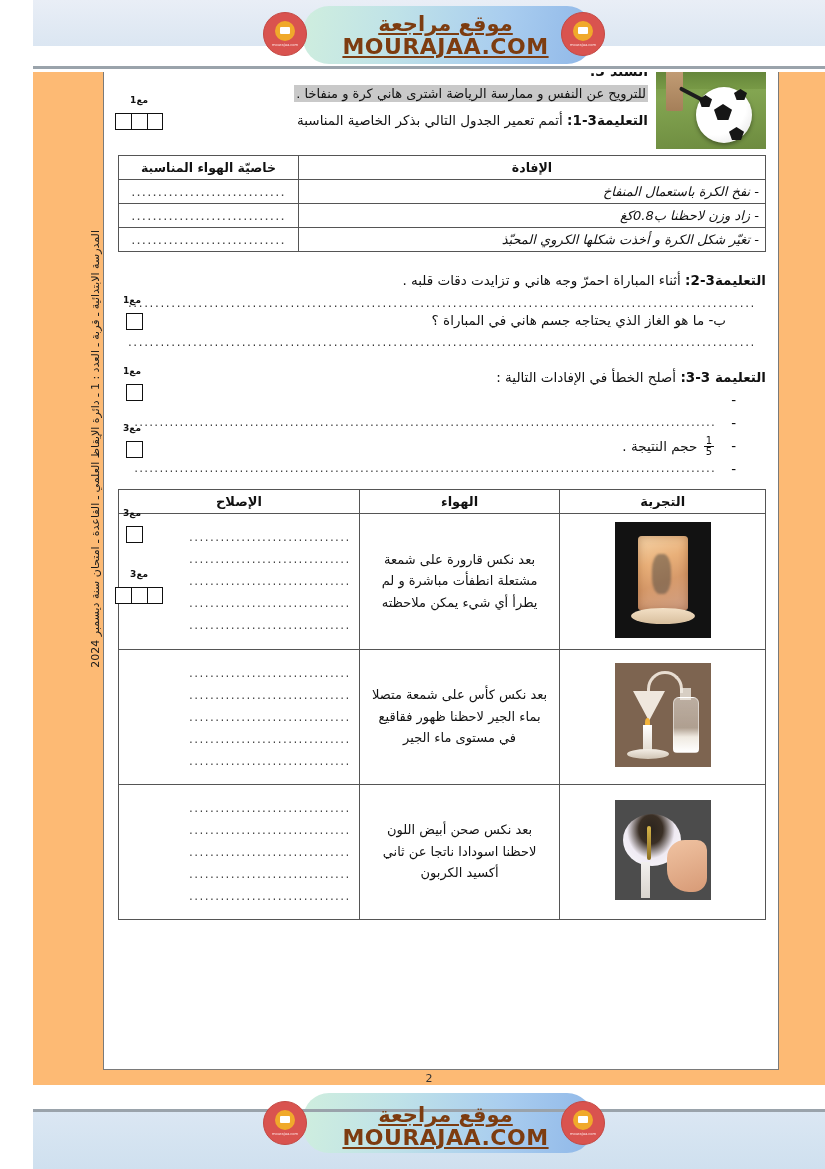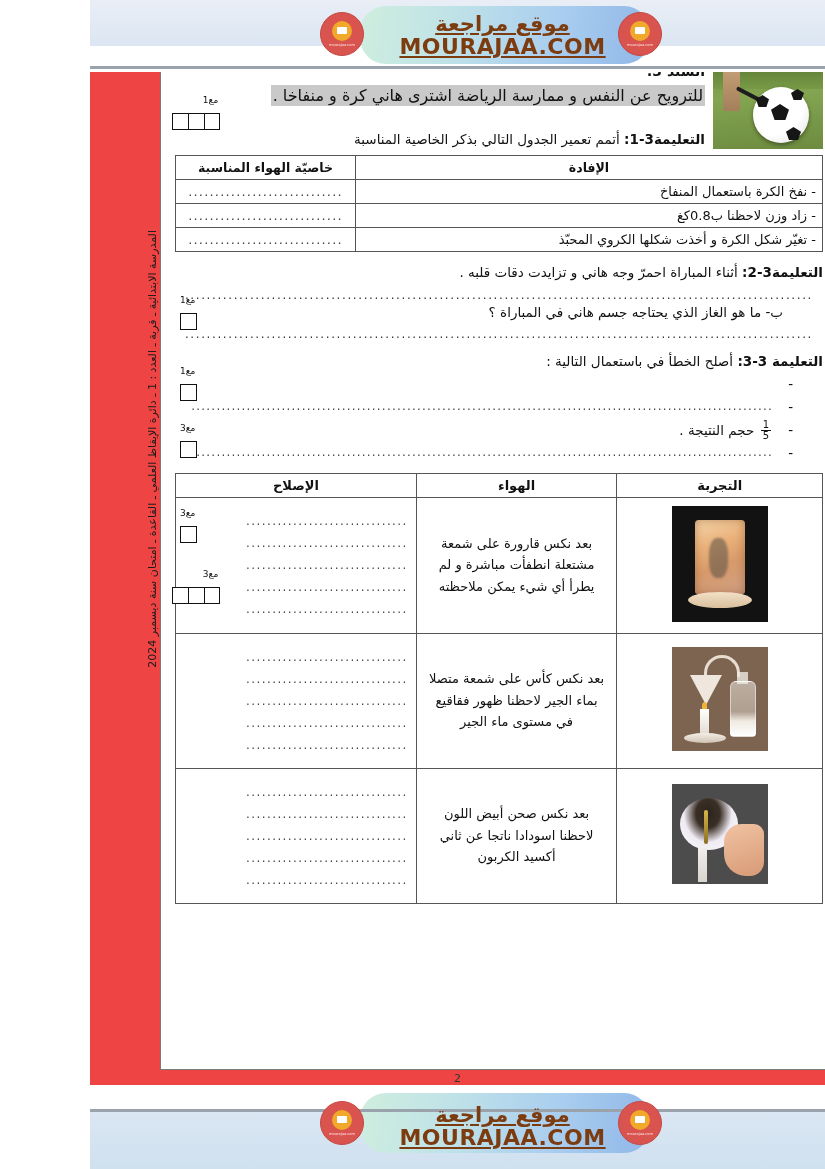--- a/index.html
+++ b/index.html
@@ -6,23 +6,23 @@
   * { box-sizing: border-box; }
   html, body {
     margin: 0; padding: 0;
     width: 825px; height: 1169px;
     font-family: "DejaVu Sans", "Liberation Sans", sans-serif;
     background: #ffffff;
     overflow: hidden;
   }
   .page {
     position: relative;
-    width: 735px;
+    width: 792px;
     height: 1169px;
-    background: #ef4444;
+    background: #fdba74;
   }
 
   
   .banner {
     position: absolute;
     left: 0; width: 825px;
     height: 72px;
     background: #ffffff;
     z-index: 40;
     display: flex;
@@ -154,25 +154,25 @@
   }
 
   
   .mark {
     position: absolute;
     z-index: 15;
     direction: rtl;
   }
   .mark-label {
     font-size: 9px;
-    font-weight: normal;
+    font-weight: bold;
     color: #111;
     line-height: 1;
     margin-bottom: 8px;
-    text-align: right;
+    text-align: center;
     padding-right: 2px;
   }
   .mark-boxes { display: flex; }
   .mark-boxes .box {
     width: 17px; height: 17px;
     border: 1.6px solid #111;
     margin-left: -1.6px;
     background: #fff;
   }
 
@@ -185,29 +185,29 @@
     margin-right: 0;
   }
   .intro-text { flex: 1; }
   .sanad-title {
     font-size: 14px;
     font-weight: bold;
     margin-bottom: 4px;
   }
   .highlight {
     background: #c9c9c9;
-    font-size: 16px;
+    font-size: 13px;
     display: inline;
     line-height: 1.6;
     padding: 1px 2px;
     text-align: right;
   }
   .instr {
     font-size: 13.5px;
-    margin-top: 20px;
+    margin-top: 5px;
     line-height: 1.5;
   }
   .instr b { font-weight: bold; }
 
   
   .ball-photo {
     width: 110px; height: 86px;
     position: relative;
     overflow: hidden;
     background: linear-gradient(175deg, #6f9140 0%, #83a551 38%, #6d8b3f 100%);
@@ -259,26 +259,26 @@
     border: 1px solid #555;
     padding: 4px 6px;
     font-size: 13px;
     vertical-align: middle;
   }
   table.tbl th {
     font-weight: bold;
     text-align: center;
     font-size: 12.5px;
   }
-  .cell-right { text-align: right; }
+  .cell-right { text-align: right; font-style: italic; }
   .cell-center { text-align: center; }
   .dots { color: #444; letter-spacing: 1.2px; font-size: 12px; }
 
   
-  .qblock { margin-top: 10px; }
+  .qblock { margin-top: 18px; }
   .qline {
     font-size: 13.5px;
     line-height: 1.6;
     text-align: right;
   }
   .qline.ind1 { padding-right: 40px; }
   .dotline {
     font-size: 12px;
     color: #333;
     letter-spacing: 1.6px;
@@ -505,21 +505,21 @@
           <span>أثناء المباراة احمرّ وجه هاني و تزايدت دقات قلبه .</span>
         </div>
         <div class="dotline">....................................................................................................................</div>
         <div class="qline ind1">ب- ما هو الغاز الذي يحتاجه جسم هاني في المباراة ؟</div>
         <div class="dotline">....................................................................................................................</div>
       </div>
 
       <div class="qblock">
         <div class="qline">
           <b>التعليمة 3-3:</b>
-          <span>أصلح الخطأ في باستعمال التالية :</span>
+          <span>أصلح الخطأ في الإفادات التالية :</span>
         </div>
 
         <div class="dash-item">
           <span class="dash">-</span>
         </div>
         <div class="dash-item">
           <span class="dash">-</span>
           <span class="dots" style="flex:1">....................................................................................................................</span>
         </div>
 

